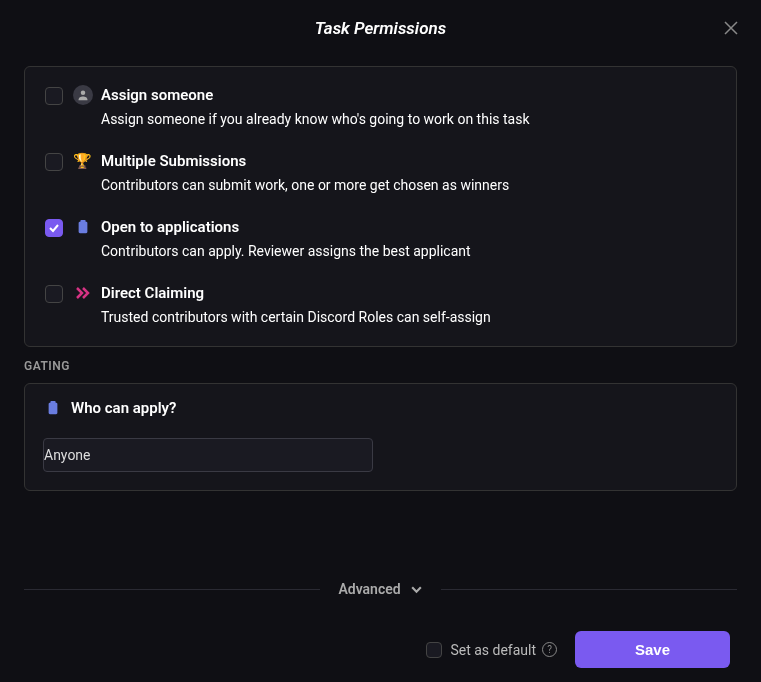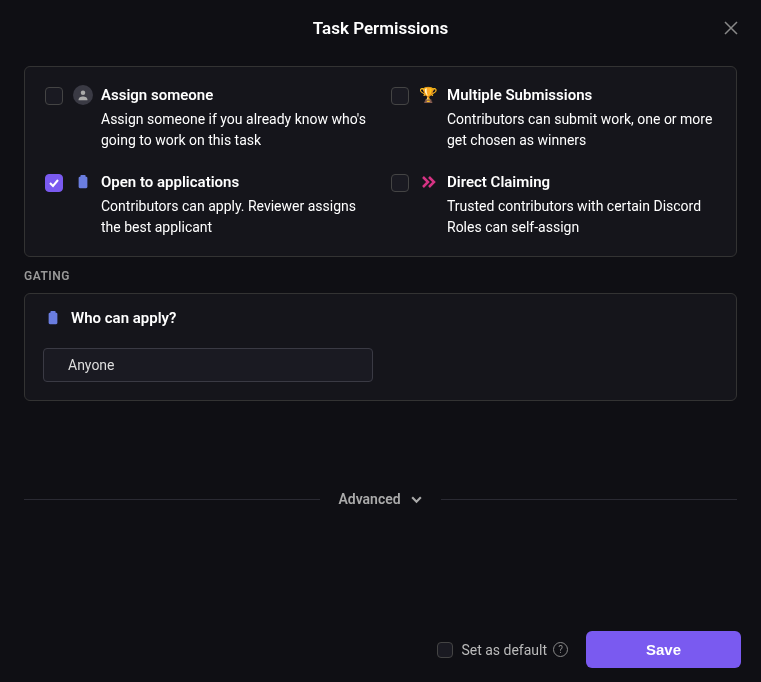--- a/index.html
+++ b/index.html
@@ -16,20 +16,21 @@
       display: flex;
       align-items: center;
       justify-content: center;
       position: relative;
       padding: 18px 20px;
     }
     .modal-title {
       font-size: 17px;
       font-weight: 600;
       color: #fff;
+      font-style: italic;
     }
     .close-btn {
       position: absolute;
       right: 20px;
       top: 18px;
       width: 20px;
       height: 20px;
       cursor: pointer;
       color: #888;
       display: flex;
@@ -49,21 +50,21 @@
       margin-top: 12px;
     }
     .panel {
       border: 1px solid #333;
       border-radius: 6px;
       padding: 18px 20px;
       background: #15151b;
     }
     .options-grid {
       display: grid;
-      grid-template-columns: 1fr 1fr;
+      grid-template-columns: 1fr;
       column-gap: 20px;
       row-gap: 26px;
       gap: 21px;
     }
     .option {
       display: flex;
       gap: 10px;
       align-items: flex-start;
     }
     .checkbox {
@@ -140,21 +141,21 @@
       margin-bottom: 20px;
     }
     .gating-title {
       font-size: 15px;
       font-weight: 600;
       color: #fff;
     }
     .select {
       border: 1px solid #3a3a44;
       border-radius: 4px;
-      padding: 8px 24px;
+      padding: 8px 0;
       background: #1a1a22;
       font-size: 14px;
       color: #ddd;
       width: 330px;
       cursor: pointer;
     }
     .advanced-row {
       display: flex;
       align-items: center;
       justify-content: center;
@@ -177,21 +178,21 @@
       padding: 0 10px;
       display: flex;
       align-items: center;
       gap: 9px;
     }
     .advanced-label svg { width: 13px; height: 13px; color: #aaa; }
     .footer {
       position: absolute;
       bottom: 0;
       left: 0;
-      right: 0;
+      right: 11px;
       padding: 14px 20px;
       display: flex;
       align-items: center;
       justify-content: flex-end;
       gap: 18px;
     }
     .default-row {
       display: flex;
       align-items: center;
       gap: 8px;

